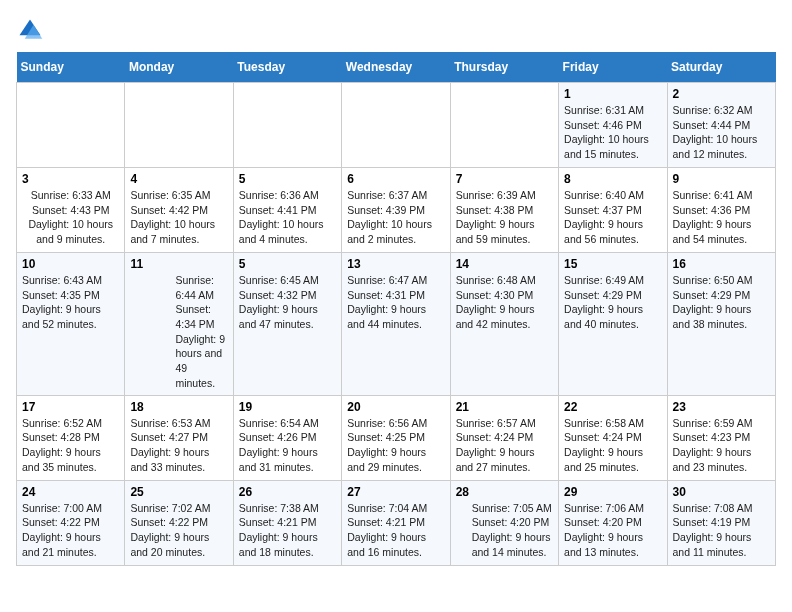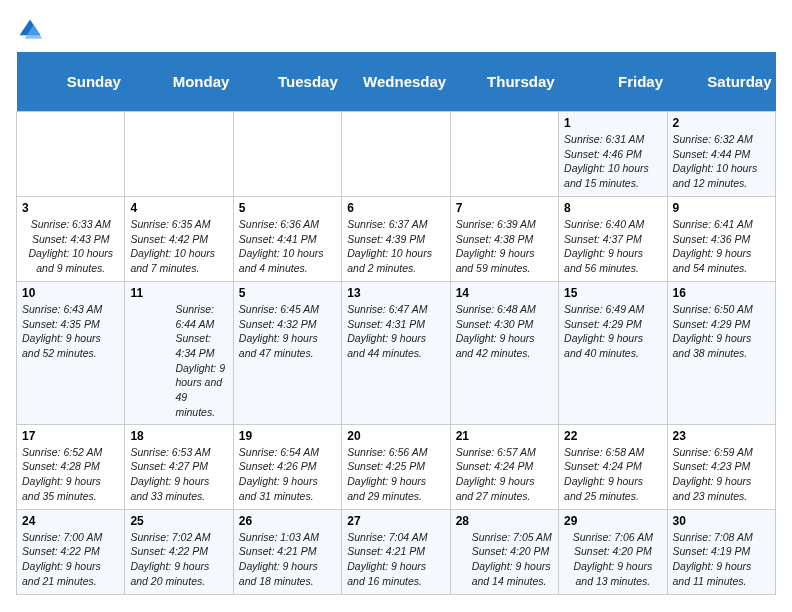--- a/index.html
+++ b/index.html
@@ -53,23 +53,23 @@
       color: #444;
     }
     table {
       width: 100%;
       border-collapse: collapse;
       font-size: 11px;
     }
     thead tr th {
       background-color: #2a7bc4;
       color: #fff;
-      padding: 21px 4px;
-      text-align: right;
-      font-size: 15px;
+      padding: 8px 4px;
+      text-align: left;
+      font-size: 12px;
       font-weight: bold;
     }
     tbody tr td {
       border: 1px solid #ccc;
       vertical-align: top;
       padding: 4px 5px;
       width: 108px;
       min-height: 80px;
       height: 85px;
       background: #fff;
@@ -83,21 +83,20 @@
     .day-num {
       font-weight: bold;
       font-size: 12px;
       display: block;
       margin-bottom: 2px;
     }
     .day-info {
       font-size: 10.5px;
       color: #222;
       line-height: 1.4;
-      font-style: italic;
     }
     .empty-cell {
       background: #fff !important;
     }
   </style>
 </head>
 <body>
 
 <div class="header-area">
   <div class="logo">
@@ -288,39 +287,39 @@
 Daylight: 9 hours and 21 minutes.</div>
         </td>
         <td>
           <span class="day-num">25</span>
           <div class="day-info" style="white-space: pre-line;">Sunrise: 7:02 AM
 Sunset: 4:22 PM
 Daylight: 9 hours and 20 minutes.</div>
         </td>
         <td>
           <span class="day-num">26</span>
-          <div class="day-info" style="white-space: pre-line;">Sunrise: 1:03 AM
+          <div class="day-info" style="white-space: pre-line;">Sunrise: 7:38 AM
 Sunset: 4:21 PM
 Daylight: 9 hours and 18 minutes.</div>
         </td>
         <td>
           <span class="day-num">27</span>
           <div class="day-info" style="white-space: pre-line;">Sunrise: 7:04 AM
 Sunset: 4:21 PM
 Daylight: 9 hours and 16 minutes.</div>
         </td>
         <td>
           <span class="day-num">28</span>
           <div class="day-info" style="white-space: pre-line; margin-left: 16px;">Sunrise: 7:05 AM
 Sunset: 4:20 PM
 Daylight: 9 hours and 14 minutes.</div>
         </td>
         <td>
           <span class="day-num">29</span>
-          <div class="day-info" style="white-space: pre-line; text-align: center;">Sunrise: 7:06 AM
+          <div class="day-info" style="white-space: pre-line;">Sunrise: 7:06 AM
 Sunset: 4:20 PM
 Daylight: 9 hours and 13 minutes.</div>
         </td>
         <td>
           <span class="day-num">30</span>
           <div class="day-info" style="white-space: pre-line;">Sunrise: 7:08 AM
 Sunset: 4:19 PM
 Daylight: 9 hours and 11 minutes.</div>
         </td>
       </tr>

